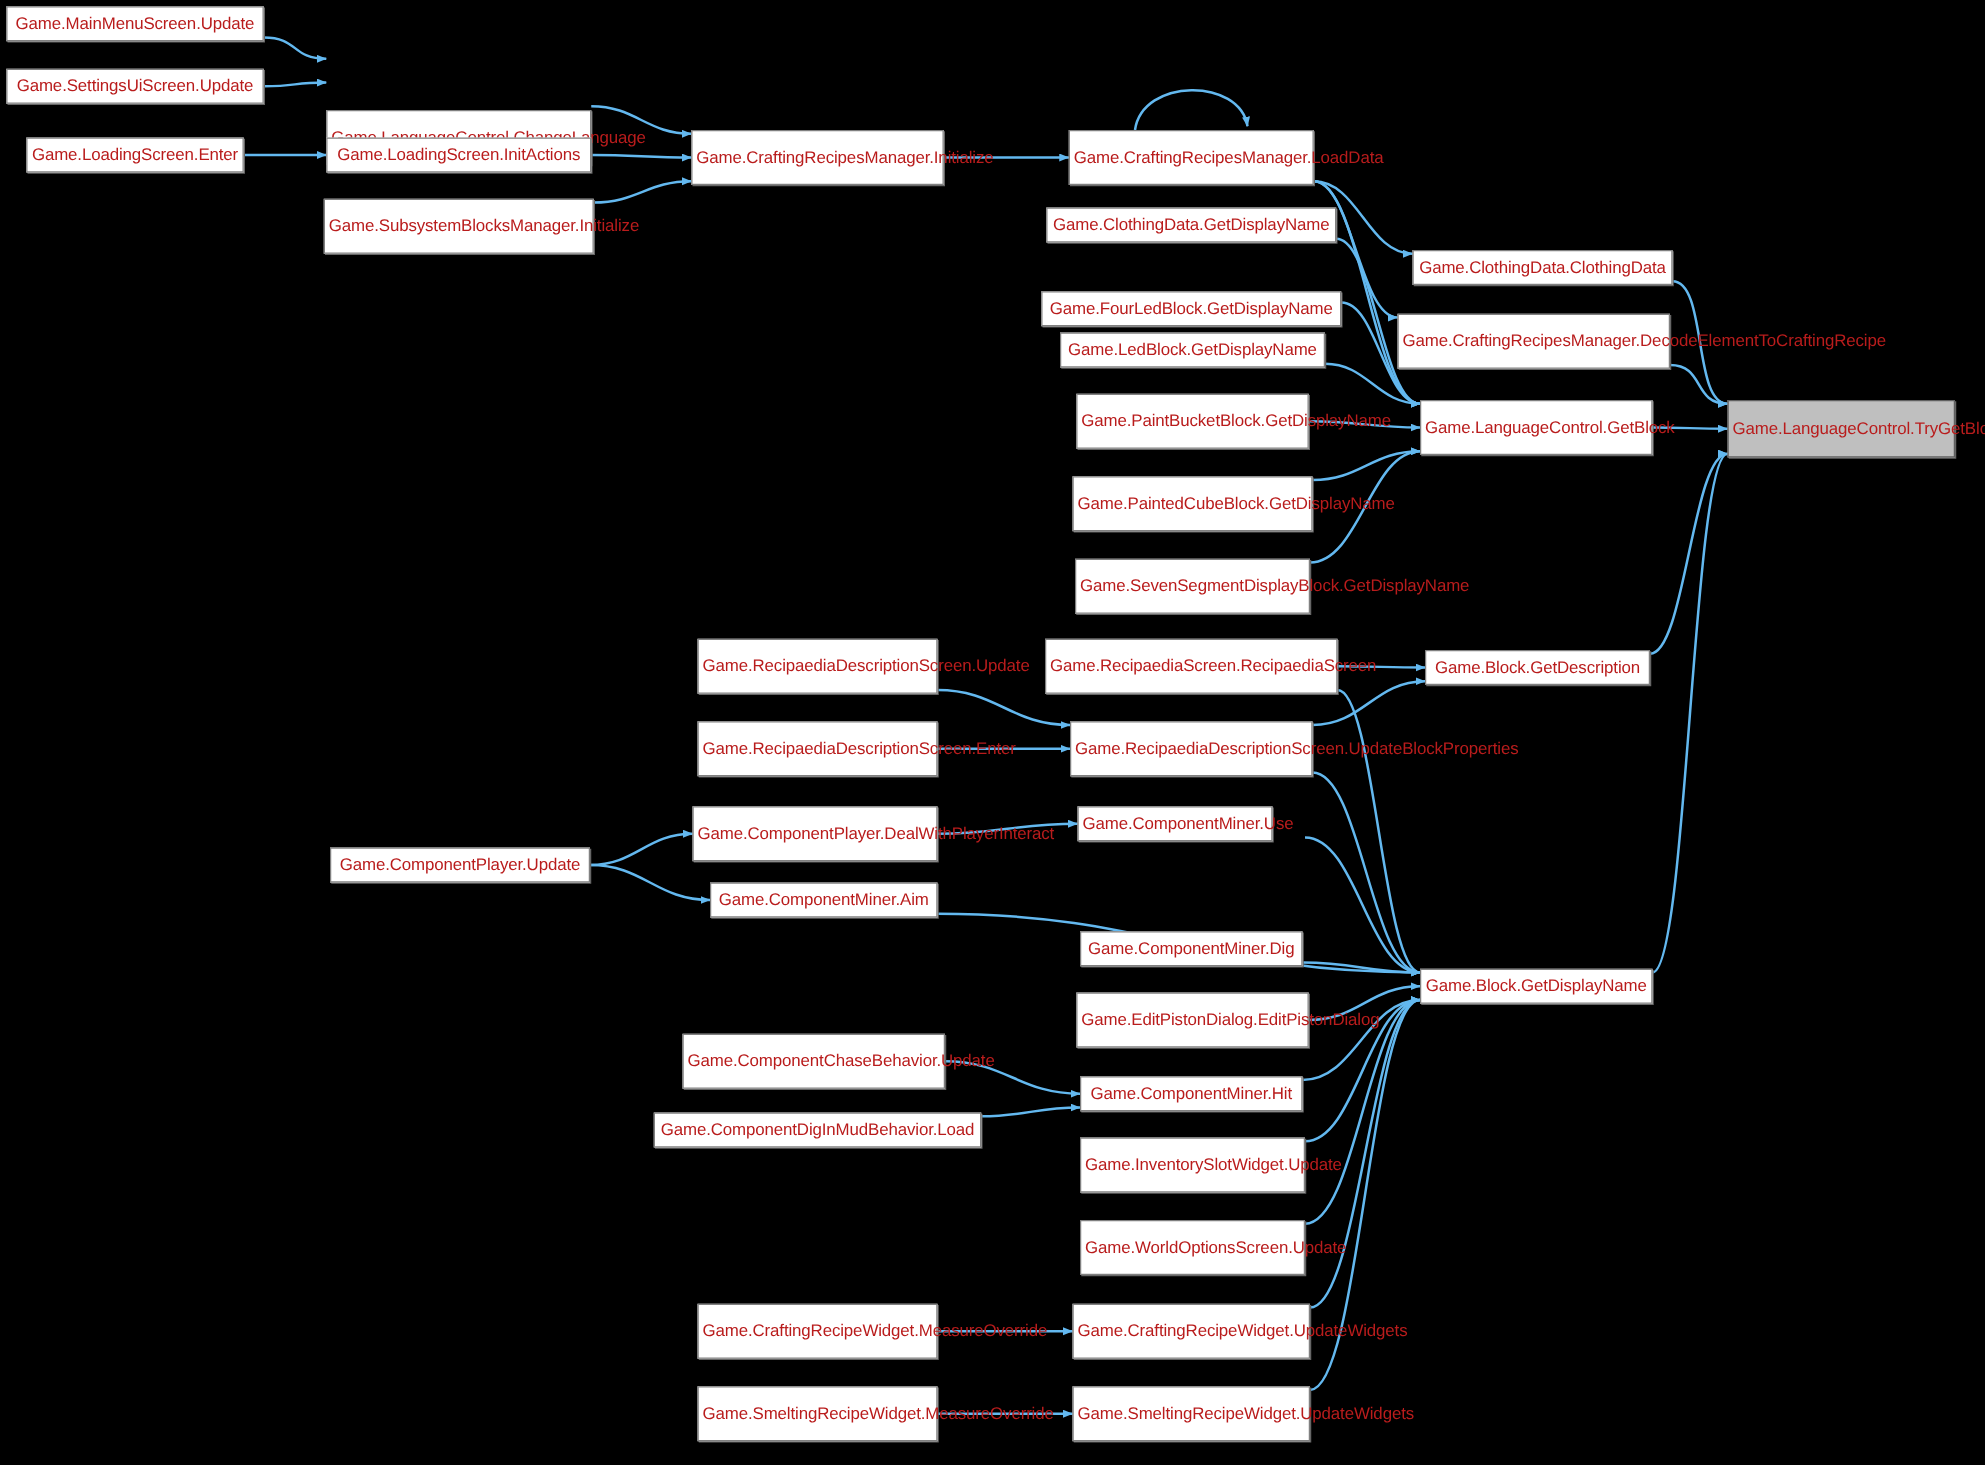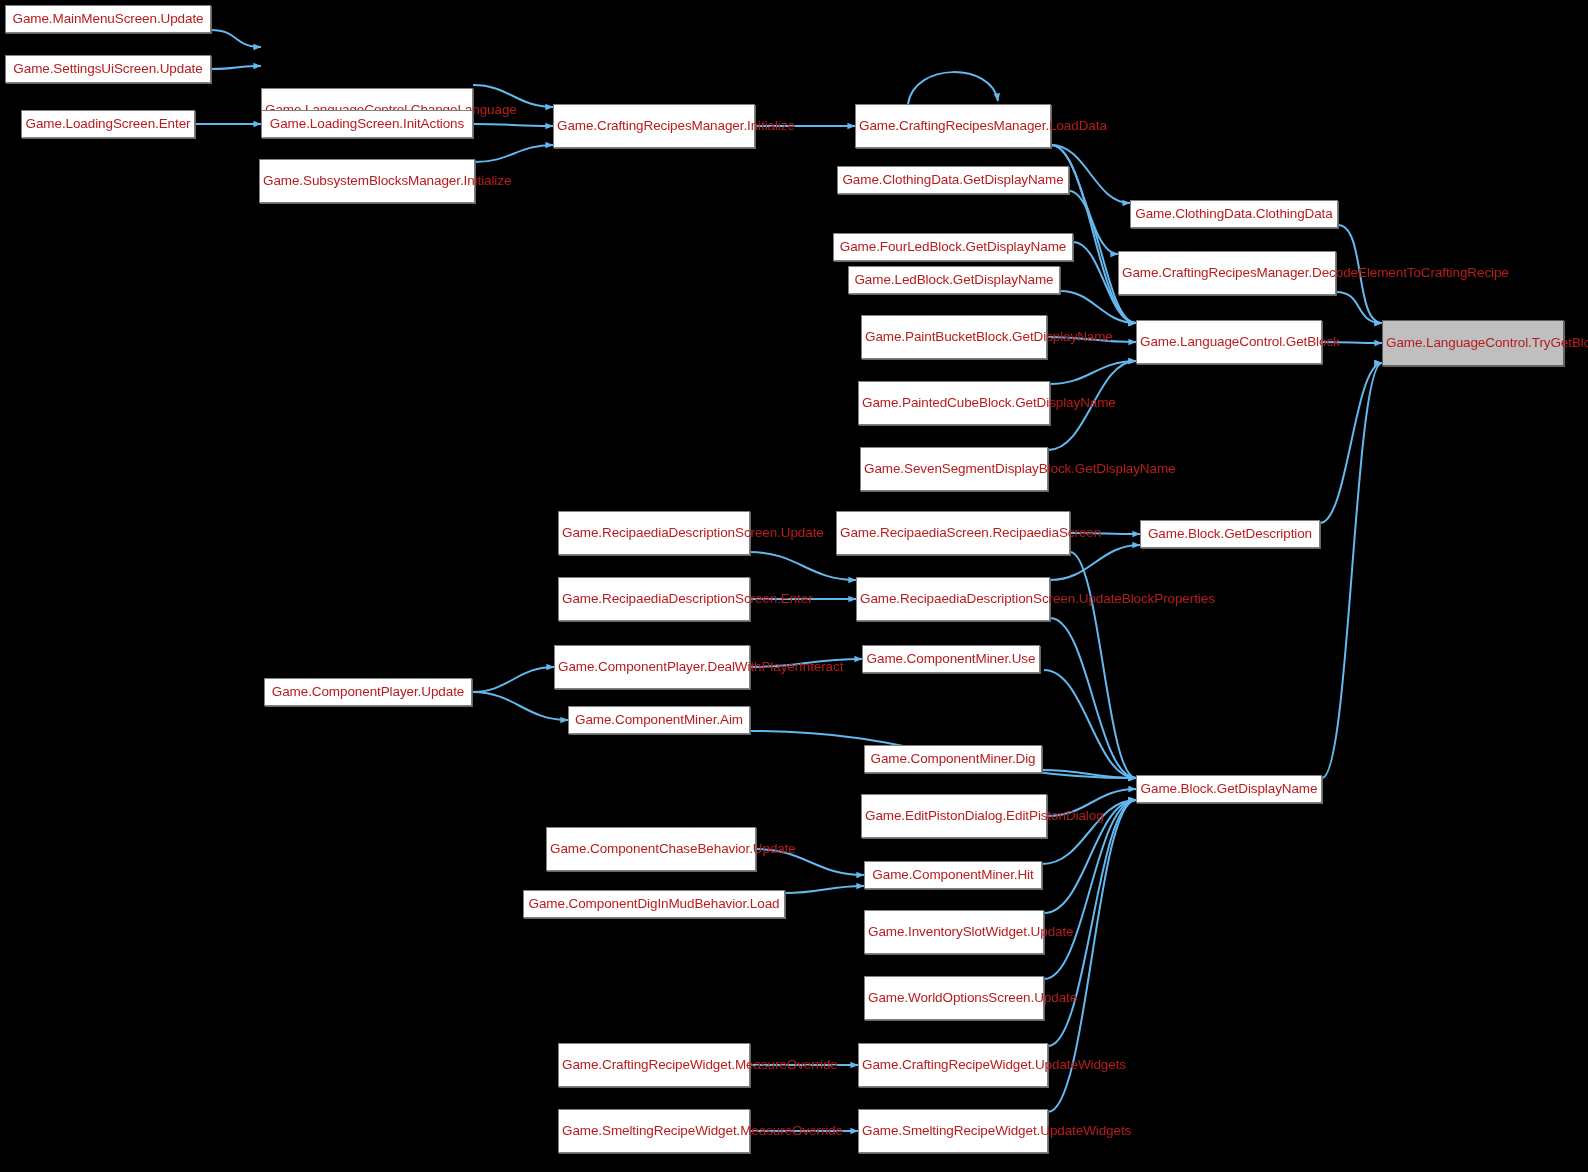--- a/index.html
+++ b/index.html
@@ -175,21 +175,21 @@
       </div>
       <div class="node" style="left: 264px; top: 678px; width: 208px; height: 28px;">
         <span>Game.ComponentPlayer.Update</span>
       </div>
       <div class="node" style="left: 554px; top: 645px; width: 196px; height: 44px;">
         <span>Game.ComponentPlayer.DealWithPlayerInteract</span>
       </div>
       <div class="node" style="left: 568px; top: 706px; width: 182px; height: 28px;">
         <span>Game.ComponentMiner.Aim</span>
       </div>
-      <div class="node" style="left: 862px; top: 645px; width: 178px; height: 28px;">
+      <div class="node" style="left: 862px; top: 645px; width: 156px; height: 28px;">
         <span>Game.ComponentMiner.Use</span>
       </div>
       <div class="node" style="left: 864px; top: 745px; width: 178px; height: 28px;">
         <span>Game.ComponentMiner.Dig</span>
       </div>
       <div class="node" style="left: 861px; top: 794px; width: 186px; height: 44px;">
         <span>Game.EditPistonDialog.EditPistonDialog</span>
       </div>
       <div class="node" style="left: 1136px; top: 775px; width: 186px; height: 28px;">
         <span>Game.Block.GetDisplayName</span>

